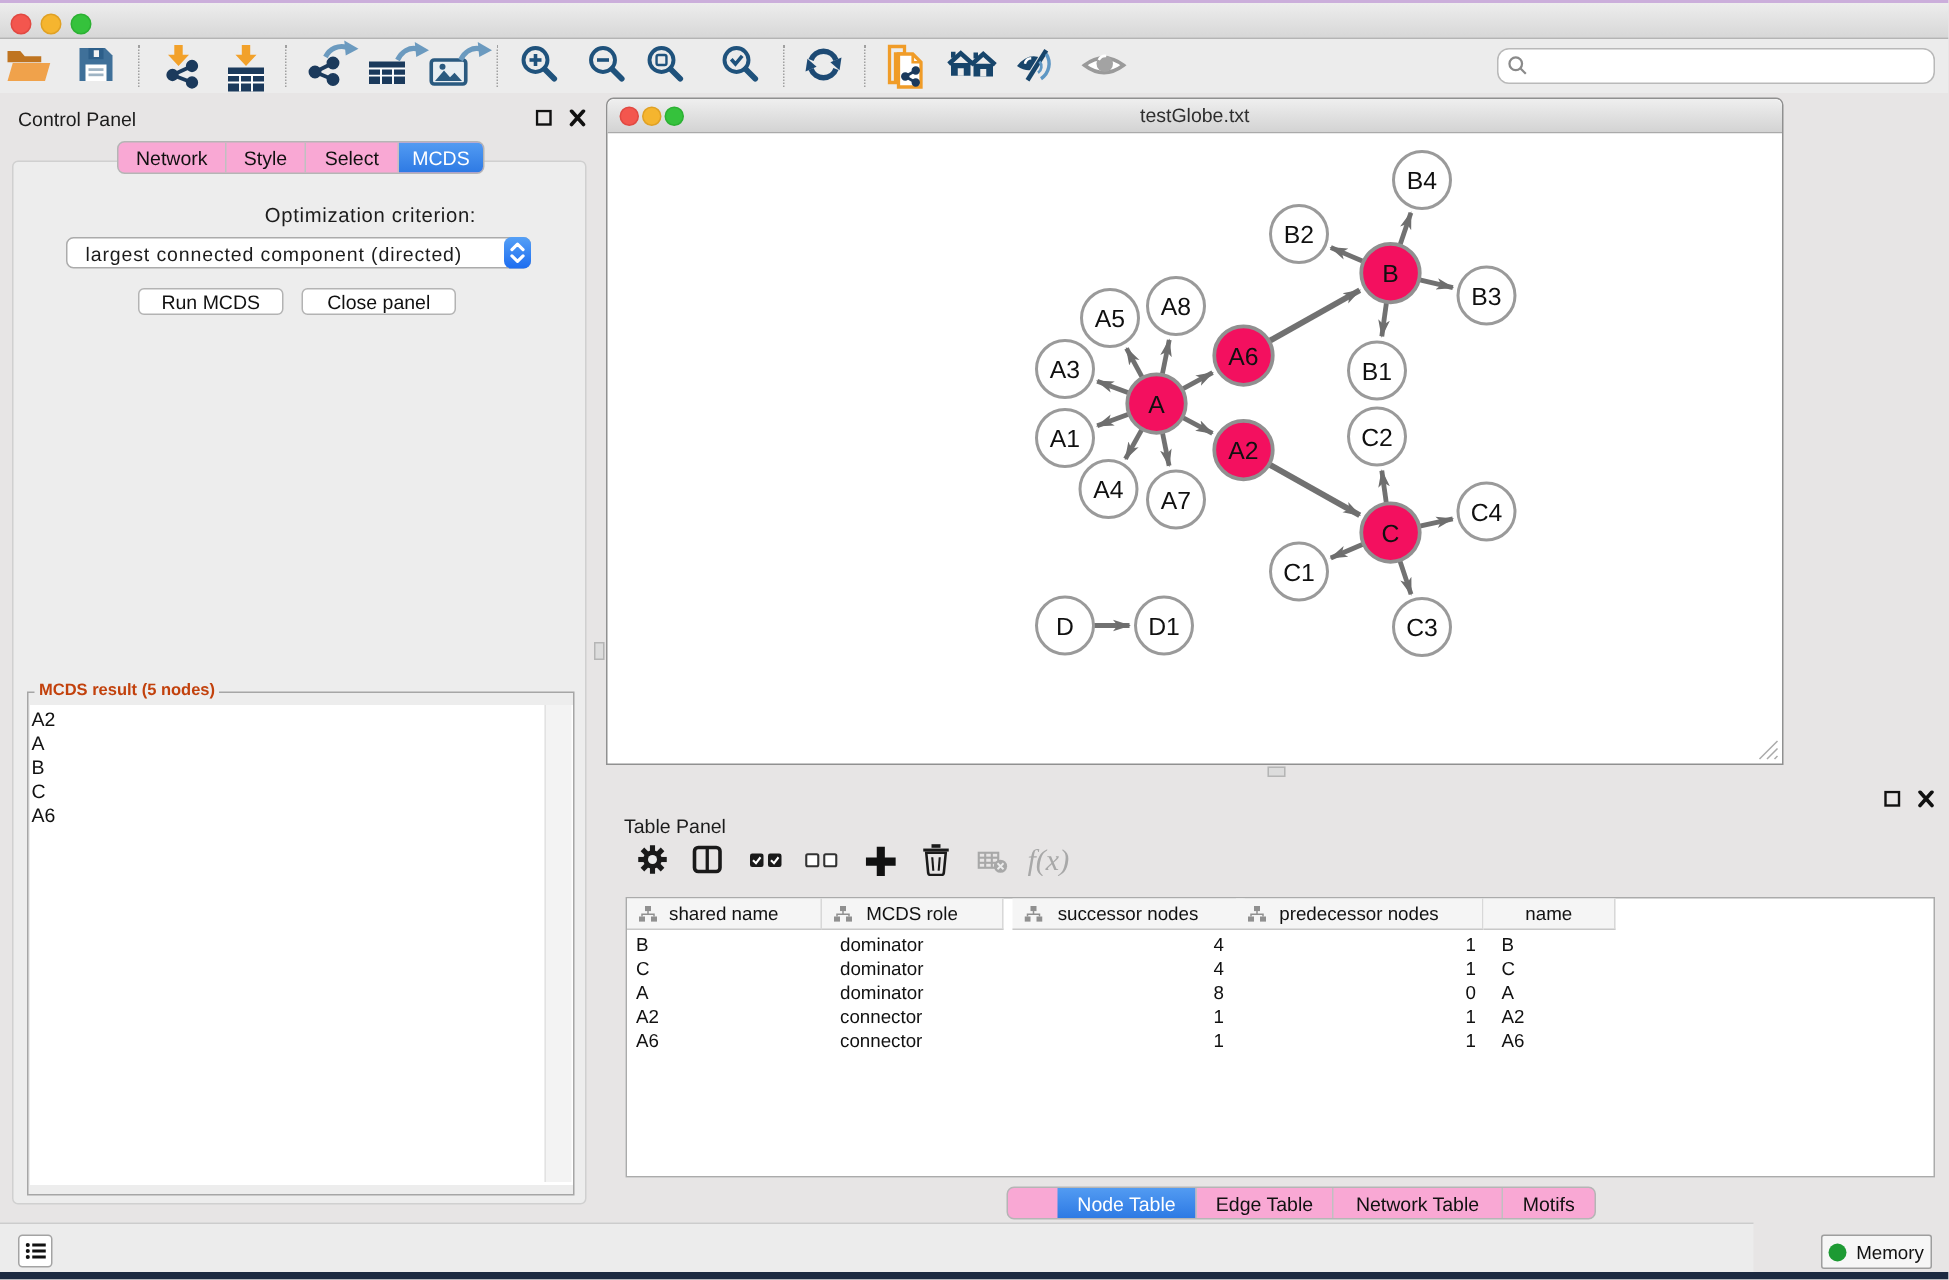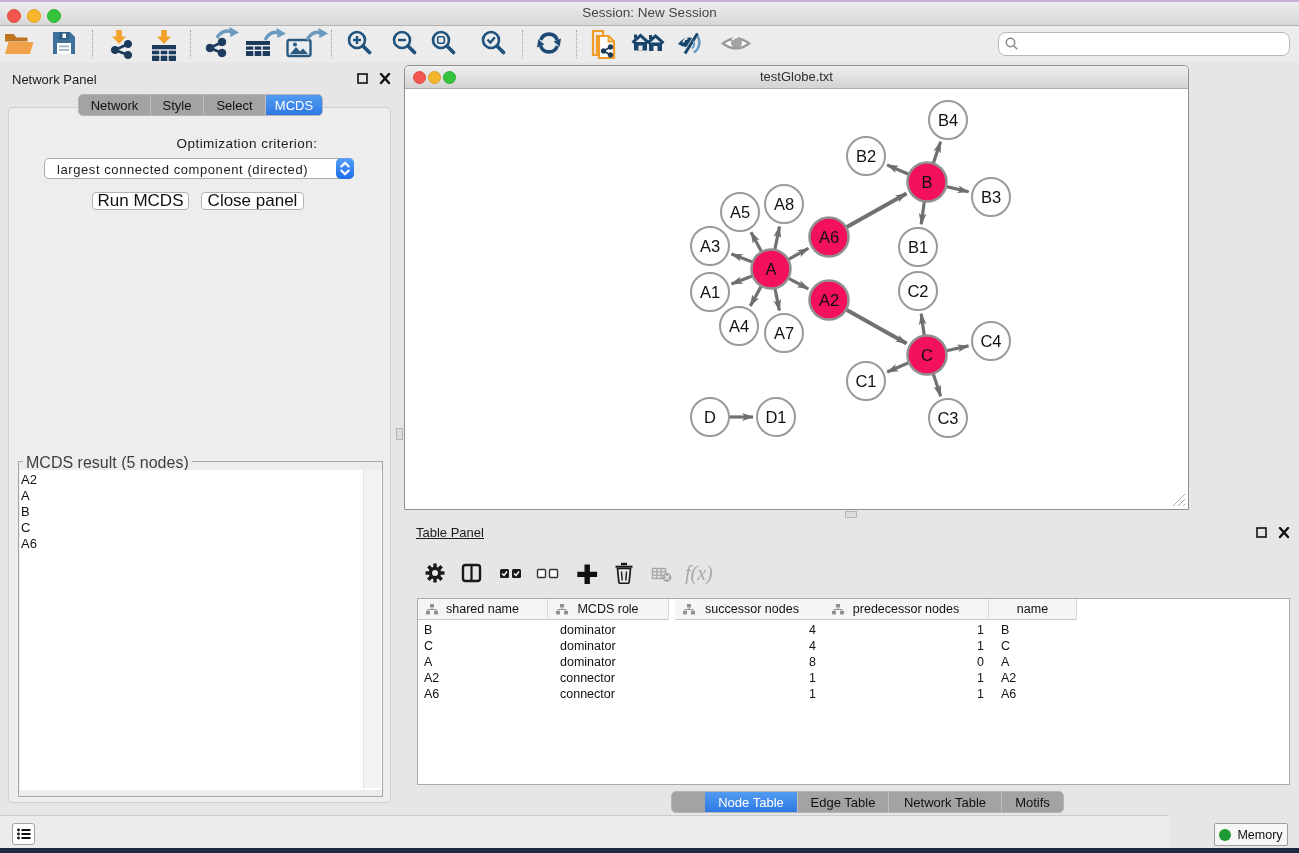--- a/index.html
+++ b/index.html
@@ -11,36 +11,36 @@
 #botstrip{left:0;top:848px;width:1299px;height:5px;background:#1c2940;}
 #titlebar{left:0;top:2px;width:1299px;height:23px;
   background:linear-gradient(#ededed,#d7d7d7);border-bottom:1px solid #b4b4b4;}
 .light{position:absolute;width:12px;height:12px;border-radius:50%;top:7px;}
 #toolbar{left:0;top:26px;width:1299px;height:36px;background:#ececec;}
 .sep{position:absolute;top:4px;height:28px;width:0;border-left:1px dotted #a0a0a0;}
 
 #cp-panel{left:8px;top:107px;width:381px;height:694px;background:#ededed;
   border:1px solid #d0d0d0;border-radius:4px;}
 .tabbar{position:absolute;display:flex;height:20px;border:1px solid #b5b5b5;
-  border-radius:5px;background:#a3a3a3;overflow:hidden;font-size:13px;}
+  border-radius:5px;background:#f9a8d4;overflow:hidden;font-size:13px;}
 .tabbar .tab{display:flex;align-items:center;justify-content:center;
   border-right:1px solid #c0c0c0;color:#111;}
 .tabbar .tab:last-child{border-right:none;}
 .tabbar .sel{background:linear-gradient(#529bf2,#2e7ae4);color:#fff;}
 #dropdown{left:44px;top:158px;width:310px;height:21px;background:#fff;
   border:1px solid #ababab;border-radius:5px;box-sizing:border-box;}
 #dropdown .cap{position:absolute;right:-1px;top:-1px;width:18px;height:21px;
   border-radius:5px;background:linear-gradient(#55a0f6,#1d6df0);}
 .btn{position:absolute;height:18px;background:#fff;border:1px solid #b3b3b3;
-  border-radius:4px;font-size:17px;color:#111;display:flex;align-items:center;
+  border-radius:4px;font-size:13px;color:#111;display:flex;align-items:center;
   justify-content:center;box-sizing:border-box;}
 #fieldset{left:18px;top:461px;width:365px;height:336px;border:1px solid #a6a6a6;
   box-sizing:border-box;}
 #fieldset .legend{position:absolute;left:4px;top:-8px;background:#ededed;
-  font-size:16px;padding:0 3px;color:#404040;}
+  font-size:11px;padding:0 3px;color:#c2410c;font-weight:bold;}
 #mcdslist{position:absolute;left:1px;top:8px;width:362px;height:320px;background:#fff;
   font-size:13px;line-height:16px;color:#111;padding:2px 0 0 1px;box-sizing:border-box;}
 #mcdslist .sb{position:absolute;right:1px;top:0px;width:17px;height:318px;
   background:#f3f3f3;border-left:1px solid #e2e2e2;}
 
 #statusbar{left:0;top:815px;width:1169px;height:33px;background:#ececec;
   border-top:1px solid #cccccc;box-sizing:border-box;}
 
 #netwin{left:404px;top:65px;width:785px;height:445px;background:#fff;
   border:1px solid #909090;border-radius:5px 5px 0 0;box-sizing:border-box;}
@@ -57,21 +57,20 @@
   border-right:1px solid #d8d8d8;border-bottom:1px solid #c8c8c8;box-sizing:border-box;
   font-size:12.5px;color:#111;display:flex;align-items:center;justify-content:center;gap:0px;}
 .cell{position:absolute;font-size:12.5px;color:#111;height:16px;line-height:16px;}
 </style></head>
 <body>
 <div class="abs" id="topstrip"></div>
 <div class="abs" id="titlebar">
   <div class="light" style="left:7px;background:#f3564e;border:0.5px solid #e14942;"></div>
   <div class="light" style="left:27px;background:#f5b52f;border:0.5px solid #e0a124;"></div>
   <div class="light" style="left:47px;background:#35c23c;border:0.5px solid #2cb133;"></div>
-  <div class="txt" style="left:0;width:1299px;text-align:center;top:3px;font-size:13.5px;color:#44444a;">Session: New Session</div>
 </div>
 <div class="abs" id="toolbar">
   <div class="sep" style="left:92px;"></div>
   <div class="sep" style="left:190px;"></div>
   <div class="sep" style="left:331px;"></div>
   <div class="sep" style="left:522px;"></div>
   <div class="sep" style="left:576px;"></div>
   <svg class="abs" style="left:0;top:0;" width="780" height="36" viewBox="0 0 780 36">
 
   <g transform="translate(19,17)">
@@ -226,21 +225,21 @@
 
   <div class="abs" style="left:998px;top:6px;width:292px;height:24px;background:#fff;border:1px solid #b9b9b9;border-radius:8px;box-sizing:border-box;">
     <svg width="14" height="14" viewBox="0 0 14 14" style="position:absolute;left:6px;top:4px;">
       <circle cx="5.5" cy="5.5" r="4.2" fill="none" stroke="#8a8a8a" stroke-width="1.5"></circle>
       <line x1="8.7" y1="8.7" x2="12.2" y2="12.2" stroke="#8a8a8a" stroke-width="1.5"></line>
     </svg>
   </div>
 </div>
 <div class="abs" id="botstrip"></div>
 
-<div class="txt" style="left:12px;top:72px;font-size:13px;">Network Panel</div>
+<div class="txt" style="left:12px;top:72px;font-size:13px;">Control Panel</div>
 <svg class="abs" style="left:357px;top:73px;" width="34" height="12" viewBox="0 0 34 12">
   <rect x="1" y="1" width="9" height="9" fill="none" stroke="#111" stroke-width="1.6"></rect>
   <path d="M24 1 L32 10 M32 1 L24 10" stroke="#111" stroke-width="2.4" stroke-linecap="round"></path>
 </svg>
 <div class="abs" id="cp-panel"></div>
 <div class="tabbar" style="left:78px;top:94px;">
   <div class="tab" style="width:71px;">Network</div>
   <div class="tab" style="width:52px;">Style</div>
   <div class="tab" style="width:61px;">Select</div>
   <div class="tab sel" style="width:56px;">MCDS</div>
@@ -357,21 +356,21 @@
       <text x="462" y="299">C1</text>
 <text x="544" y="336">C3</text>
       <text x="306" y="335">D</text>
       <text x="372" y="335">D1</text>
 </g>
 </svg>
 
 <div class="abs" style="left:396px;top:428px;width:7px;height:12px;background:#dcdcdc;border:1px solid #b5b5b5;box-sizing:border-box;"></div>
 <div class="abs" style="left:845px;top:511px;width:12px;height:7px;background:#dcdcdc;border:1px solid #b5b5b5;box-sizing:border-box;"></div>
 
-<div class="txt" style="left:416px;top:525px;font-size:13px;text-decoration:underline;">Table Panel</div>
+<div class="txt" style="left:416px;top:543px;font-size:13px;">Table Panel</div>
 <svg class="abs" style="left:1256px;top:527px;" width="34" height="12" viewBox="0 0 34 12">
   <rect x="1" y="1" width="9" height="9" fill="none" stroke="#111" stroke-width="1.6"></rect>
   <path d="M24 1 L32 10 M32 1 L24 10" stroke="#111" stroke-width="2.4" stroke-linecap="round"></path>
 </svg>
 <svg class="abs" style="left:424px;top:562px;" width="290" height="22" viewBox="0 0 290 22">
 
   <g transform="translate(11,11)" fill="#1a1a1a">
     <circle r="6.2"></circle>
     <g>
       <rect x="-1.7" y="-9.5" width="3.4" height="19"></rect>

